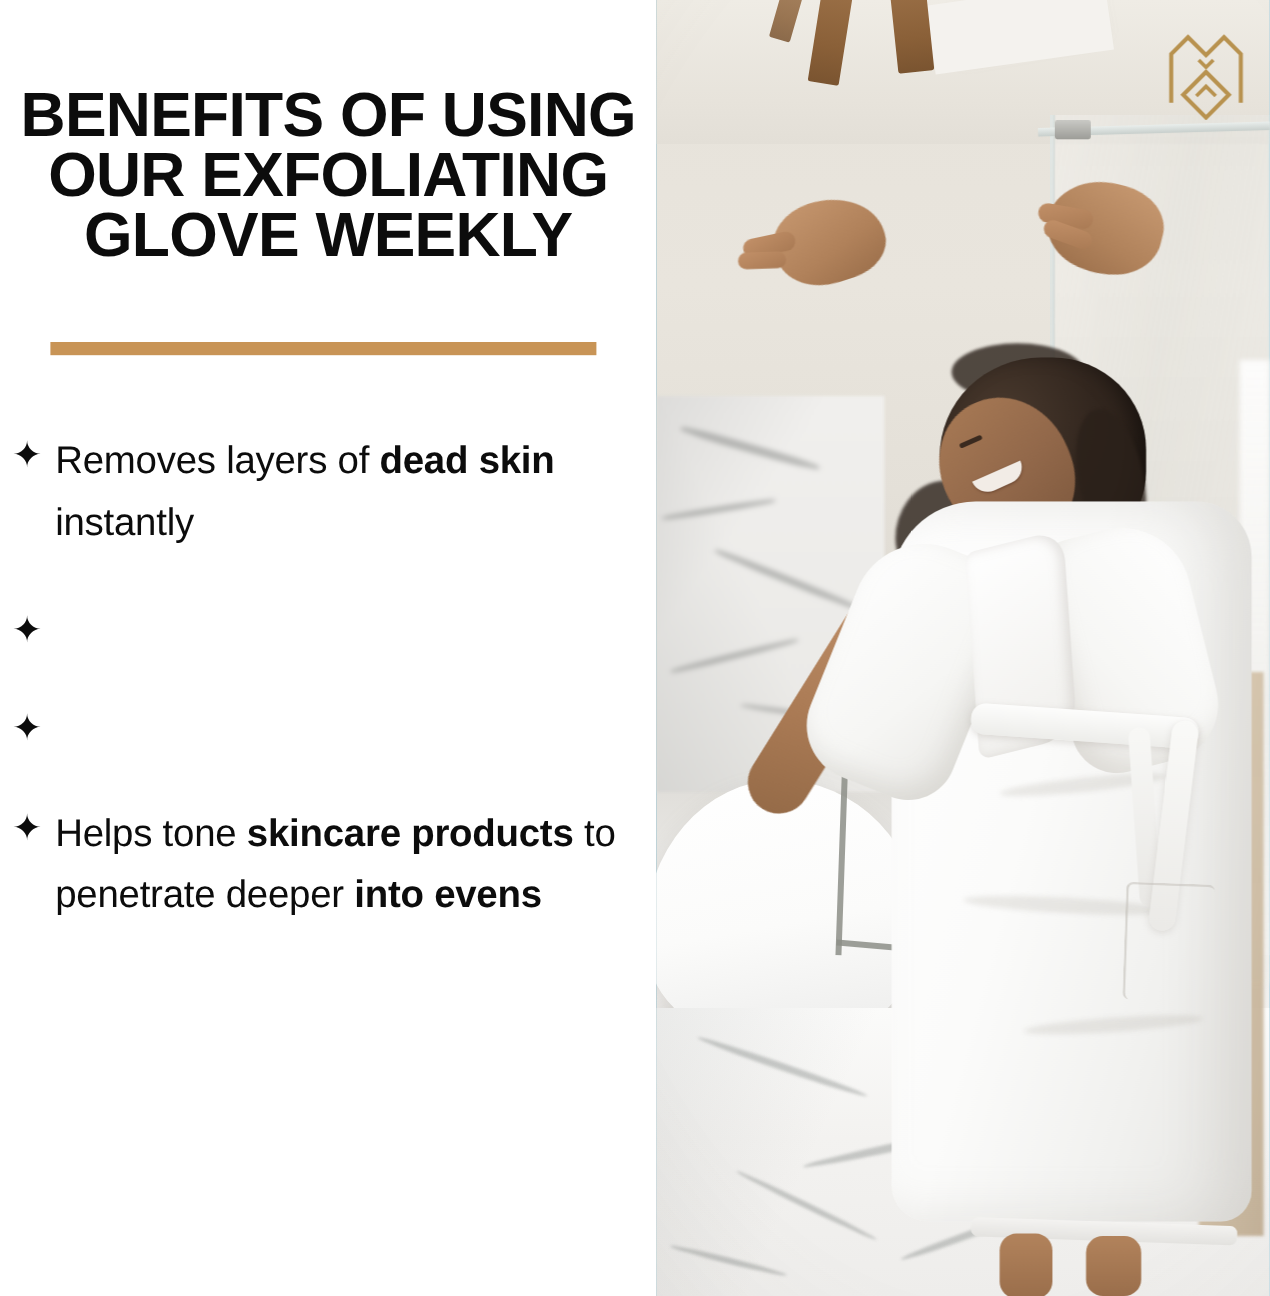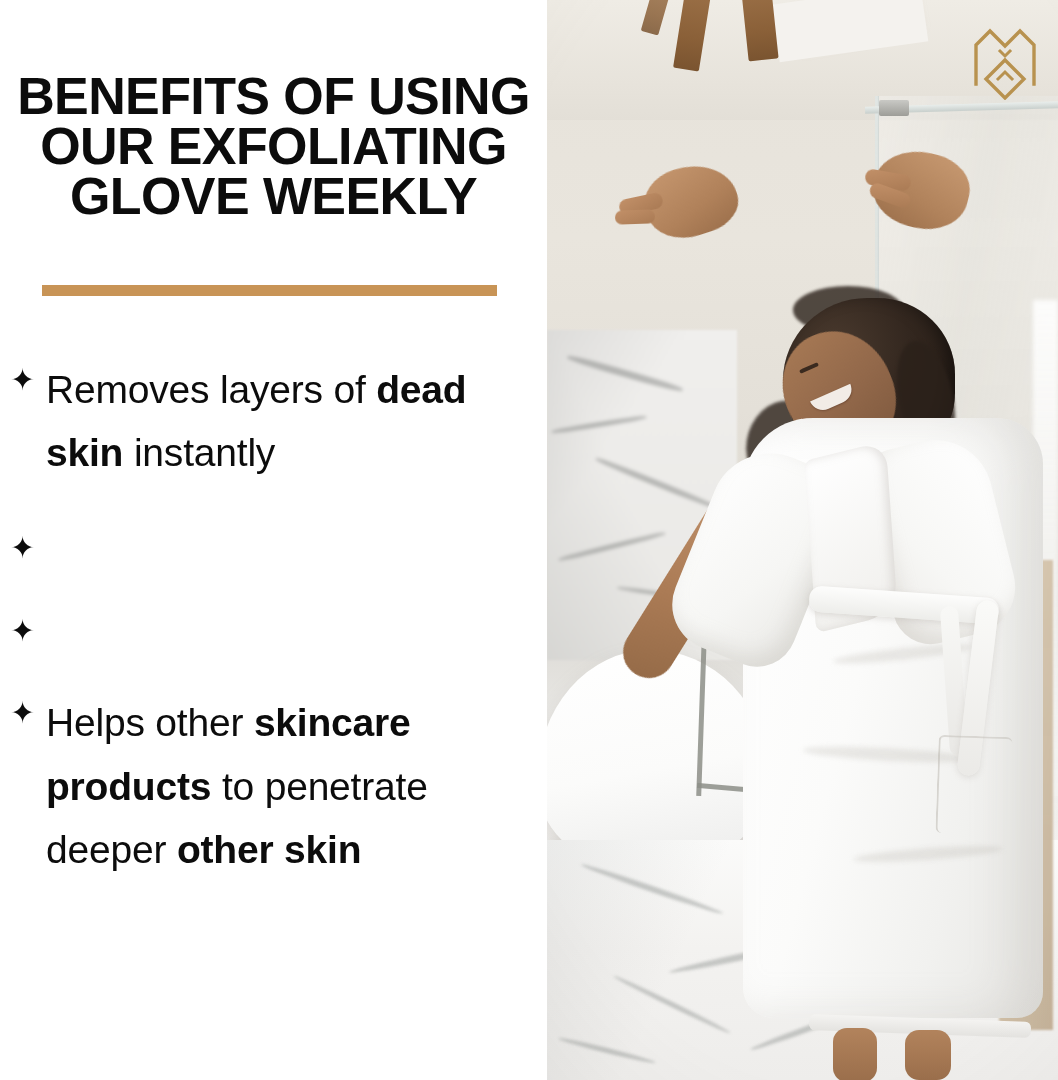--- a/index.html
+++ b/index.html
@@ -59,21 +59,21 @@
     flex:0 0 auto;
     width:36px;
     font-size:30px;
     line-height:1.25;
     color:#0c0c0c;
     text-align:left;
     padding-top:3px;
   }
   .bullet-text {
     flex:1 1 auto;
-    font-size:39px;
+    font-size:32px;
     line-height:1.62;
     color:#0c0c0c;
     font-weight:400;
     letter-spacing:-0.2px;
     max-width:480px;
   }
   .bullet-text b { font-weight:800; }
 
   
   .photo-panel {
@@ -435,21 +435,21 @@
           <span class="bullet-text"><span>Removes layers of </span><b>dead skin</b><span> instantly</span></span>
         </li>
         <li class="bullet">
           <span class="bullet-icon">✦</span>
         </li>
         <li class="bullet">
           <span class="bullet-icon">✦</span>
         </li>
         <li class="bullet">
           <span class="bullet-icon">✦</span>
-          <span class="bullet-text"><span>Helps other </span><b>skincare products</b><span> to penetrate deeper </span><b>other skin</b></span>
+          <span class="bullet-text"><span>Helps tone </span><b>skincare products</b><span> to penetrate deeper </span><b>into evens</b></span>
         </li>
       </ul>
   </section>
 
   <section class="photo-panel">
     <div class="room"></div>
 
     <div class="ceiling"></div>
     <div class="ceiling-shadow"></div>
     <div class="ceiling-white"></div>

